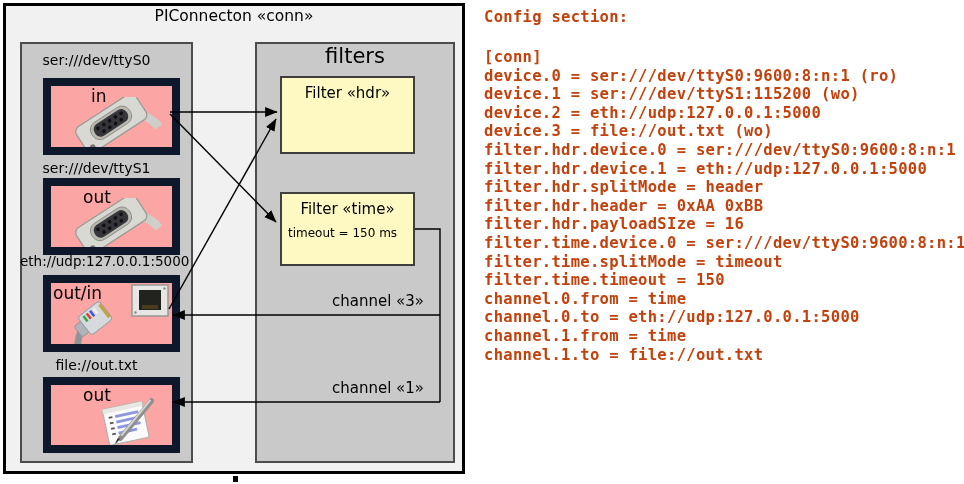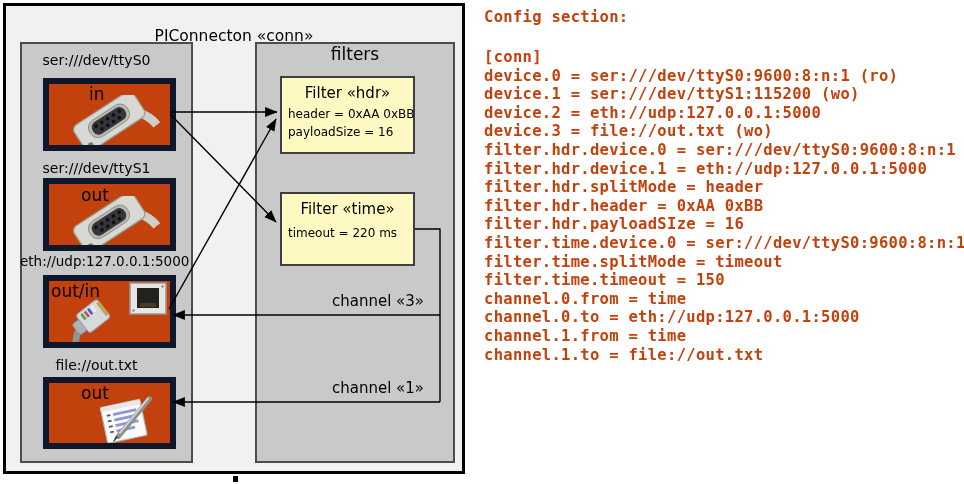--- a/index.html
+++ b/index.html
@@ -6,35 +6,35 @@
   body{
     width:964px;height:484px;position:relative;overflow:hidden;
     background:#ffffff;
     font-family:"DejaVu Sans","Liberation Sans",sans-serif;
     color:#000;
   }
   .abs{position:absolute;}
 
   
   .outer-box{left:3px;top:3px;width:456px;height:465px;border:3px solid #000;background:#f1f1f1;}
-  .diagram-title{left:3px;top:7px;width:462px;text-align:center;font-size:15.5px;margin-top:20px;}
+  .diagram-title{left:3px;top:7px;width:462px;text-align:center;font-size:15.5px;}
 
   
   .panel{background:#c9c9c9;border:2px solid #4c4c4c;}
   .devices-panel{left:20px;top:42px;width:169px;height:417px;}
   .filters-panel{left:255px;top:42px;width:196px;height:417px;}
-  .filters-title{left:255px;top:44px;width:200px;text-align:center;font-size:17px;}
+  .filters-title{left:255px;top:44px;width:200px;text-align:center;font-size:21px;}
 
   
   .dev-label{left:20px;width:153px;text-align:center;font-size:14px;white-space:nowrap;}
   .dev-label.l1{top:52px;}
   .dev-label.l2{top:160px;}
   .dev-label.l3{top:253px;font-size:13.5px;}
   .dev-label.l4{top:357px;text-align:center;}
-  .dev-box{left:43px;width:121px;background:#c2410c;border:6px solid #0f172a;overflow:hidden;}
+  .dev-box{left:43px;width:121px;background:#fca5a5;border:8px solid #0f172a;overflow:hidden;}
   .dev-box.b1{top:78px;height:61px;}
   .dev-box.b2{top:178px;height:61px;}
   .dev-box.b3{top:275px;height:61px;}
   .dev-box.b4{top:377px;height:60px;}
   .port{position:absolute;font-size:17px;line-height:18px;white-space:nowrap;}
 
   
   .filter-box{left:280px;width:131px;background:#fef9c3;border:2px solid #3f3f3f;}
   .filter-box.f1{top:76px;height:74px;}
   .filter-box.f2{top:192px;height:70px;}
@@ -163,30 +163,26 @@
   <svg class="icon" style="left:44px;top:13px;" width="64" height="47" viewBox="0 0 62 50">
       <use href="#notepad"></use>
     </svg>
 </div>
 
 <div class="abs panel filters-panel"></div>
 <div class="abs filters-title">filters</div>
 
 <div class="abs filter-box f1">
   <div class="filter-title">Filter «hdr»</div>
-  <div class="filter-props">
-    <div>header = 0xAA 0xBB</div>
-    <div>payloadSize = 16</div>
-  </div>
 </div>
 
 <div class="abs filter-box f2">
   <div class="filter-title">Filter «time»</div>
   <div class="filter-props">
-    <div>timeout = 220 ms</div>
+    <div>timeout = 150 ms</div>
   </div>
 </div>
 
 <div class="abs channel-label c0">channel «3»</div>
 <div class="abs channel-label c1">channel «1»</div>
 
 <svg class="abs wires" viewBox="0 0 964 484">
   <line x1="170" y1="112" x2="277" y2="112" stroke="#000" stroke-width="1.4" marker-end="url(#ah)"></line>
   <line x1="170" y1="114" x2="276" y2="222" stroke="#000" stroke-width="1.4" marker-end="url(#ah)"></line>
   <line x1="169" y1="309" x2="276" y2="119" stroke="#000" stroke-width="1.4" marker-end="url(#ah)"></line>

